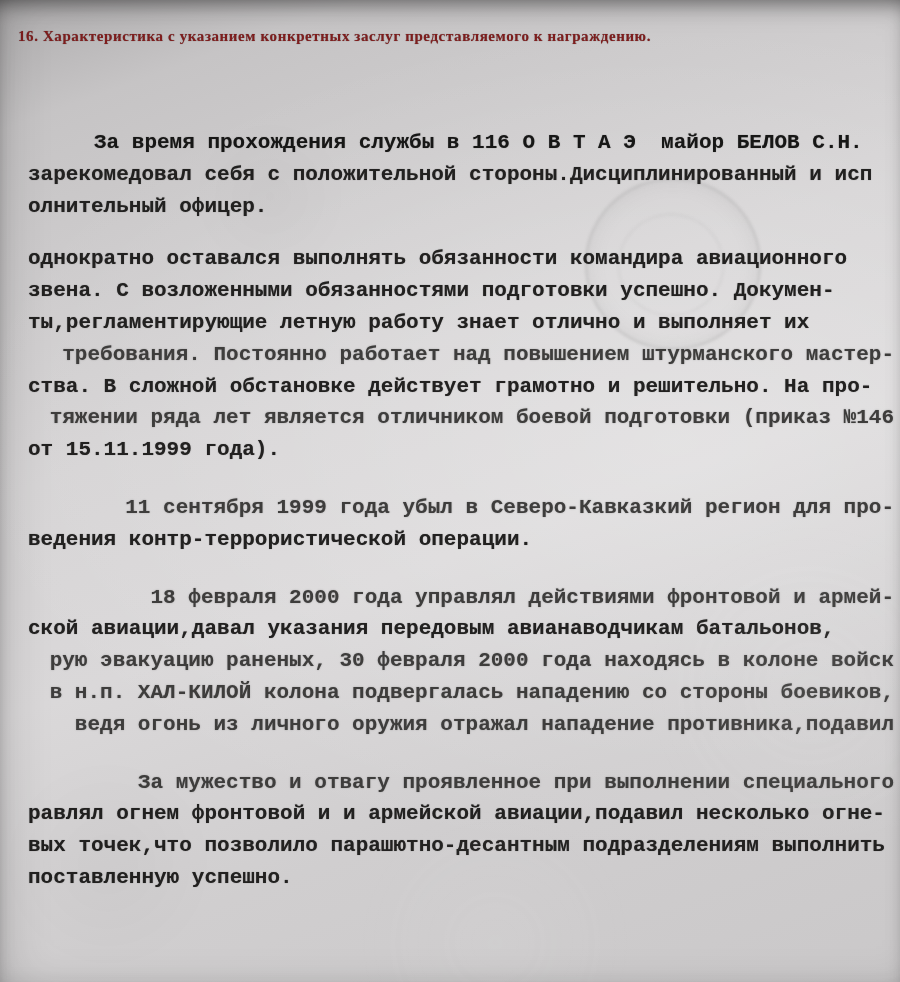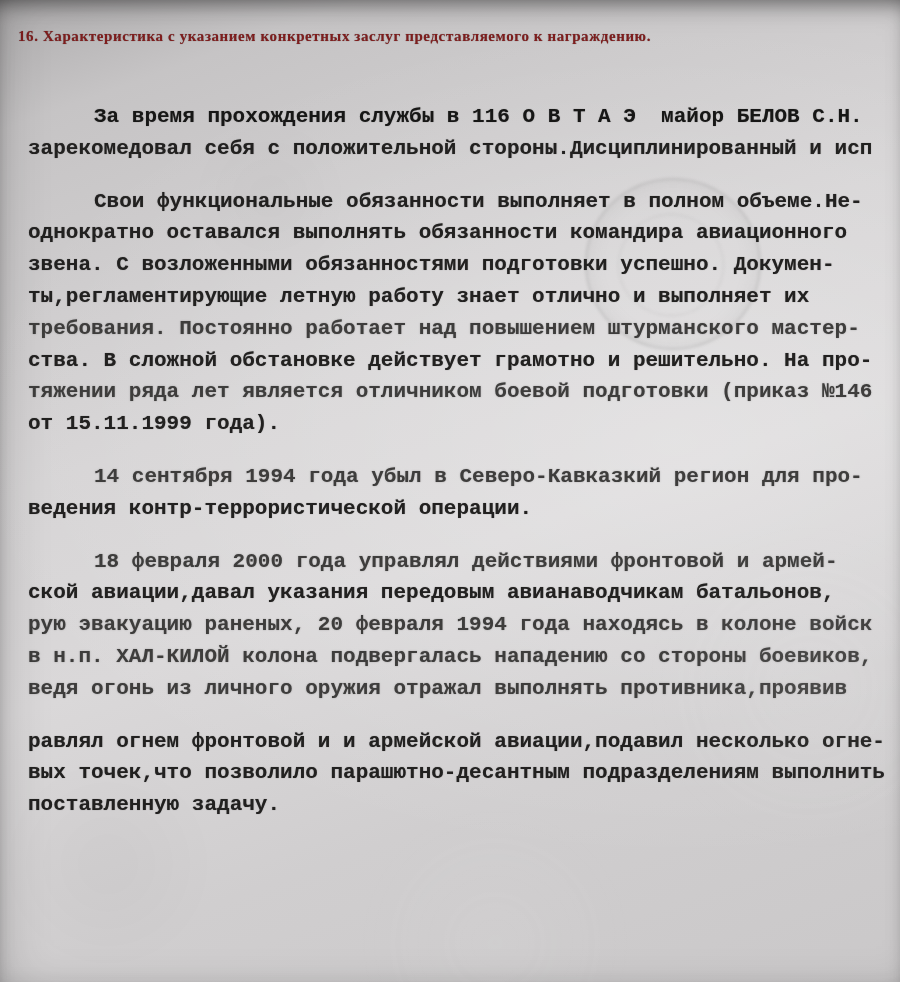--- a/index.html
+++ b/index.html
@@ -49,70 +49,71 @@
   }
   .doc-body{
     position:absolute;left:28px;top:101px;right:6px;z-index:3;
     font-size:21px;font-weight:bold;line-height:31.8px;
     color:#222120;
     filter:blur(0.35px);
     text-shadow:0 0 1px rgba(30,30,30,0.5);
   }
   .para{margin:0;padding:0;}
   .line{white-space:pre;}
-  .line.first{text-indent:66px;}
-  .line.dim{color:#3e3d3c;text-shadow:0 0 1.4px rgba(70,70,70,0.5);}
+  .line.first{text-indent:66px;margin-top:26px;}
+  .line.dim{color:#3e3d3c;text-shadow:0 0 1.4px rgba(70,70,70,0.5);text-align:right;}
   .line.dark{color:#171716;}
 </style>
 </head>
 <body>
 
 <div class="stamp-ghost"></div>
 <div class="stamp-ghost2"></div>
 
 <div class="form-label">16. Характеристика с указанием конкретных заслуг представляемого к награждению.</div>
 
 <div class="doc-body">
 
   <p class="para">
     </p>
     <div class="line first dark">За время прохождения службы в 116 О В Т А Э  майор БЕЛОВ С.Н.</div>
     <div class="line">зарекомедовал себя с положительной стороны.Дисциплинированный и исп</div>
+    <div class="line">олнительный офицер.</div>
   <p></p>
 
   <p class="para">
     </p>
-    <div class="line first">Свои функциональные обязанности выполняет в полном объеме.Не-</div>
     <div class="line">однократно оставался выполнять обязанности командира авиационного</div>
     <div class="line">звена. С возложенными обязанностями подготовки успешно. Докумен-</div>
     <div class="line">ты,регламентирующие летную работу знает отлично и выполняет их</div>
     <div class="line dim">требования. Постоянно работает над повышением штурманского мастер-</div>
     <div class="line">ства. В сложной обстановке действует грамотно и решительно. На про-</div>
     <div class="line dim">тяжении ряда лет является отличником боевой подготовки (приказ №146</div>
     <div class="line">от 15.11.1999 года).</div>
   <p></p>
 
   <p class="para">
     </p>
-    <div class="line first dim">14 сентября 1994 года убыл в Северо-Кавказкий регион для про-</div>
+    <div class="line first dim">11 сентября 1999 года убыл в Северо-Кавказкий регион для про-</div>
     <div class="line">ведения контр-террористической операции.</div>
   <p></p>
 
   <p class="para">
     </p>
     <div class="line first dim">18 февраля 2000 года управлял действиями фронтовой и армей-</div>
     <div class="line">ской авиации,давал указания передовым авианаводчикам батальонов,</div>
-    <div class="line dim">рую эвакуацию раненых, 20 февраля 1994 года находясь в колоне войск</div>
+    <div class="line dim">рую эвакуацию раненых, 30 февраля 2000 года находясь в колоне войск</div>
     <div class="line dim">в н.п. ХАЛ-КИЛОЙ колона подвергалась нападению со стороны боевиков,</div>
-    <div class="line dim">ведя огонь из личного оружия отражал выполнять противника,проявив</div>
+    <div class="line dim">ведя огонь из личного оружия отражал нападение противника,подавил</div>
   <p></p>
 
   <p class="para">
     </p>
+    <div class="line first dim">За мужество и отвагу проявленное при выполнении специального</div>
     <div class="line">равлял огнем фронтовой и и армейской авиации,подавил несколько огне-</div>
     <div class="line">вых точек,что позволило парашютно-десантным подразделениям выполнить</div>
-    <div class="line">поставленную задачу.</div>
+    <div class="line">поставленную успешно.</div>
   <p></p>
 
 </div>
 
 <div class="grain"></div>
 <div class="vignette"></div>
 
 </body></html>

